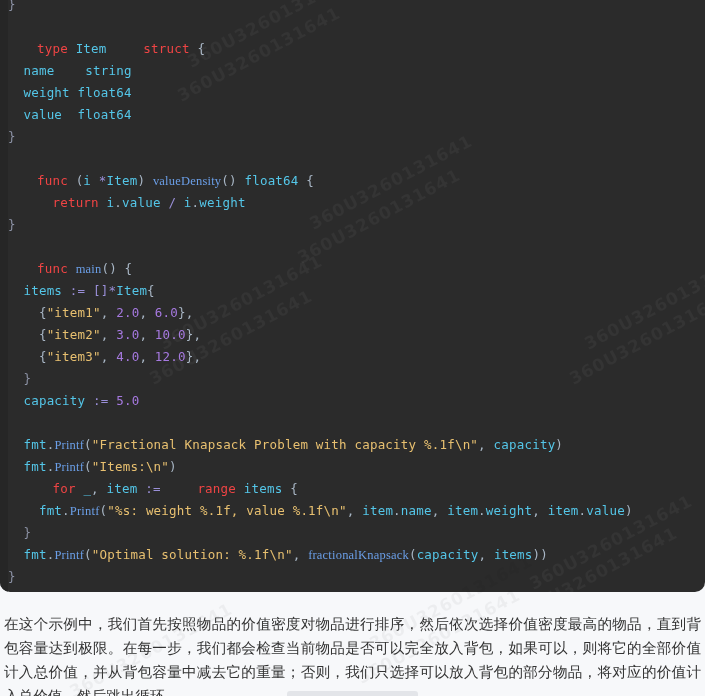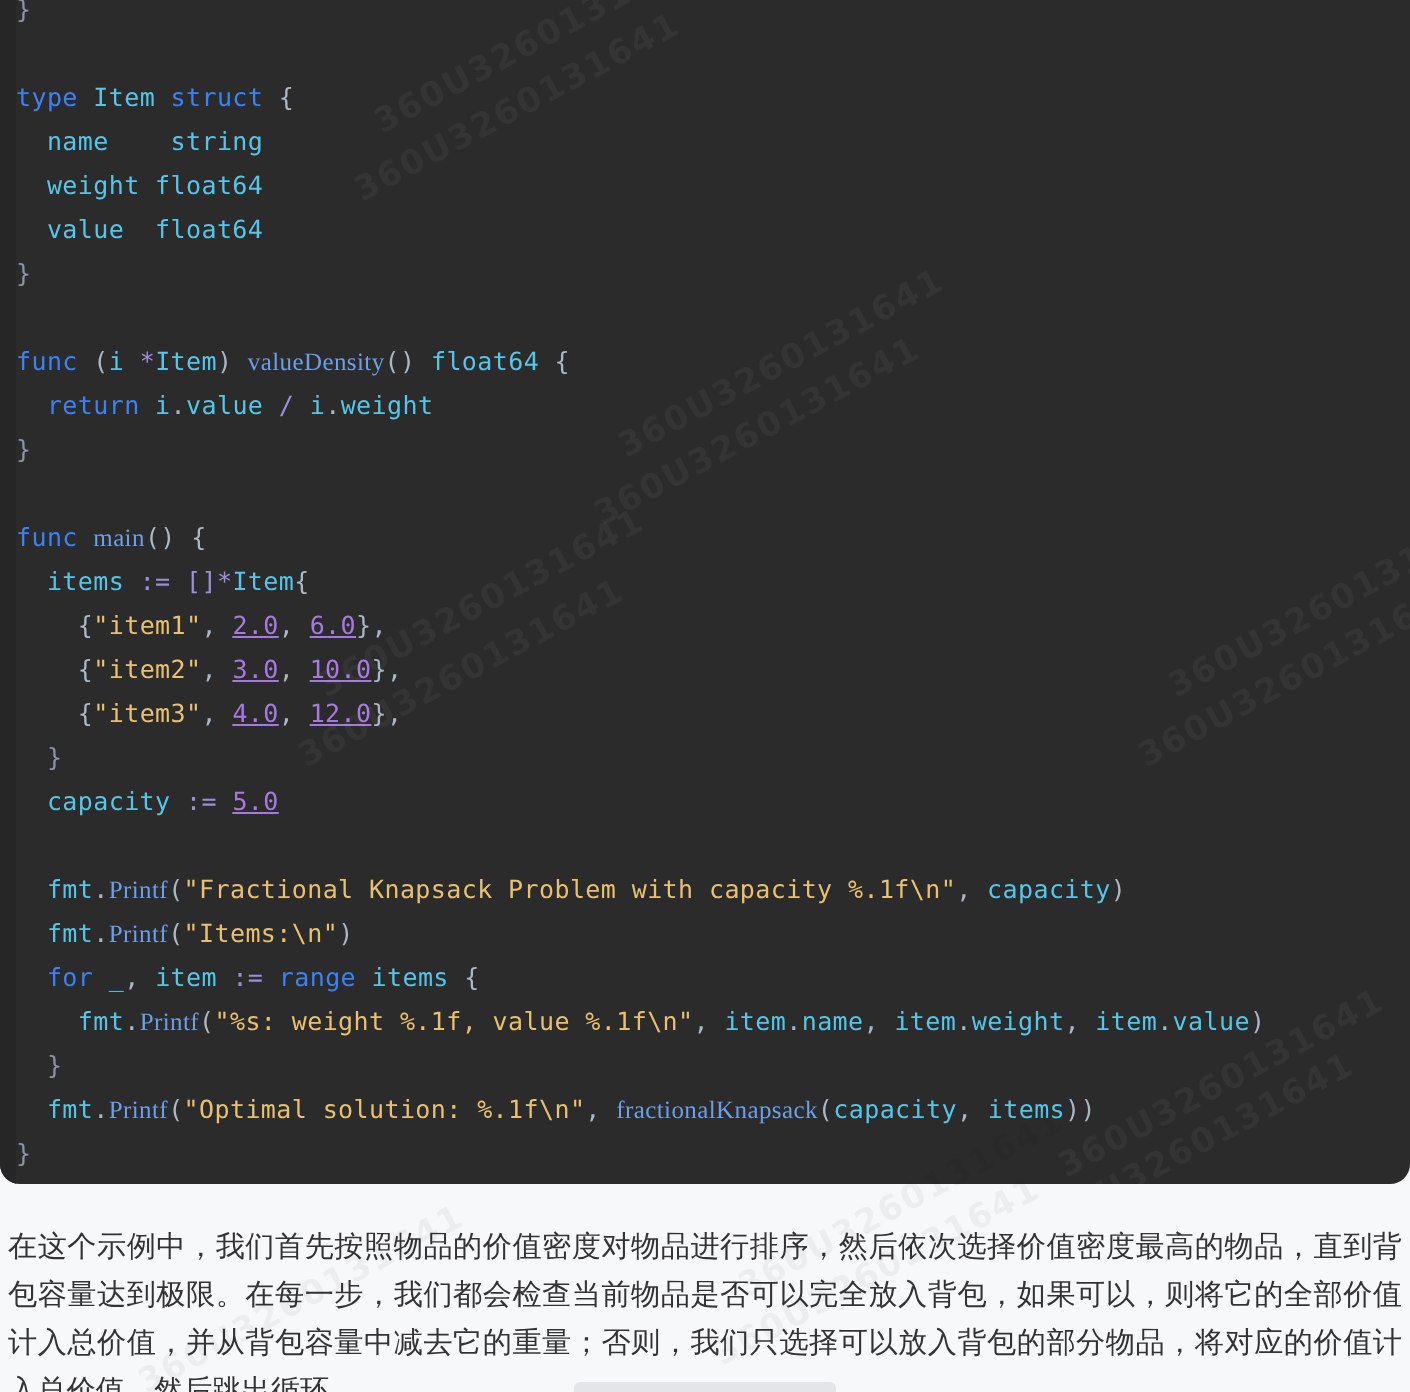--- a/index.html
+++ b/index.html
@@ -43,25 +43,25 @@
     font-family: "DejaVu Sans Mono", "Liberation Mono", monospace;
     font-size: 12.5px;
     line-height: 22px;
     white-space: pre;
     color: #a9b7c6;
     letter-spacing: 0.2px;
   }
   .ln { height: 22px; }
 
   
-  .kw  { color: #3b82f6; }      
+  .kw  { color: #ef4444; margin-left: 29px; }      
   .id  { color: #54c6e8; }      
   .fn  { color: #6b9fe8; font-family: Liberation Serif, serif; }      
   .str { color: #e8c070; }      
-  .num { color: #a679e0; text-decoration: underline; }      
+  .num { color: #a679e0; }      
   .op  { color: #9a8fd8; }      
   .pun { color: #a9b7c6; }      
   .brc { color: #8d93a6; }      
 
   
   .wm {
     position: absolute;
     color: rgba(255,255,255,0.035);
     font-family: "DejaVu Sans", sans-serif;
     font-size: 17px;

